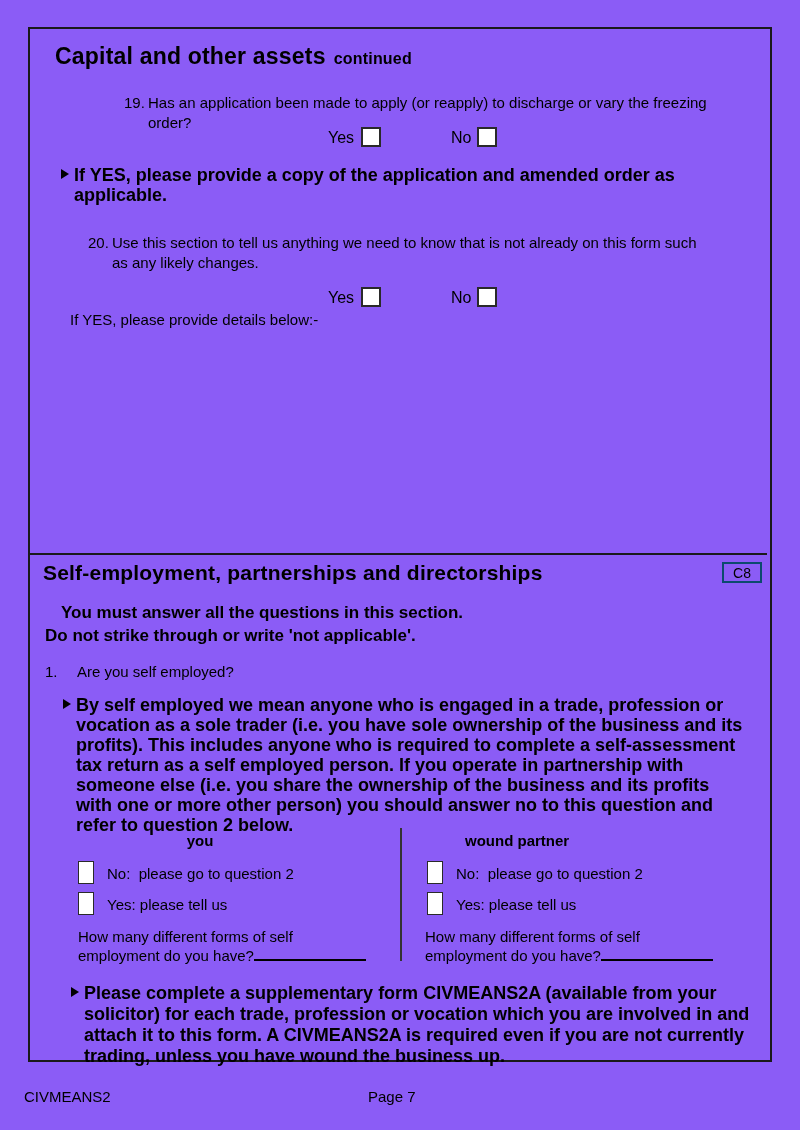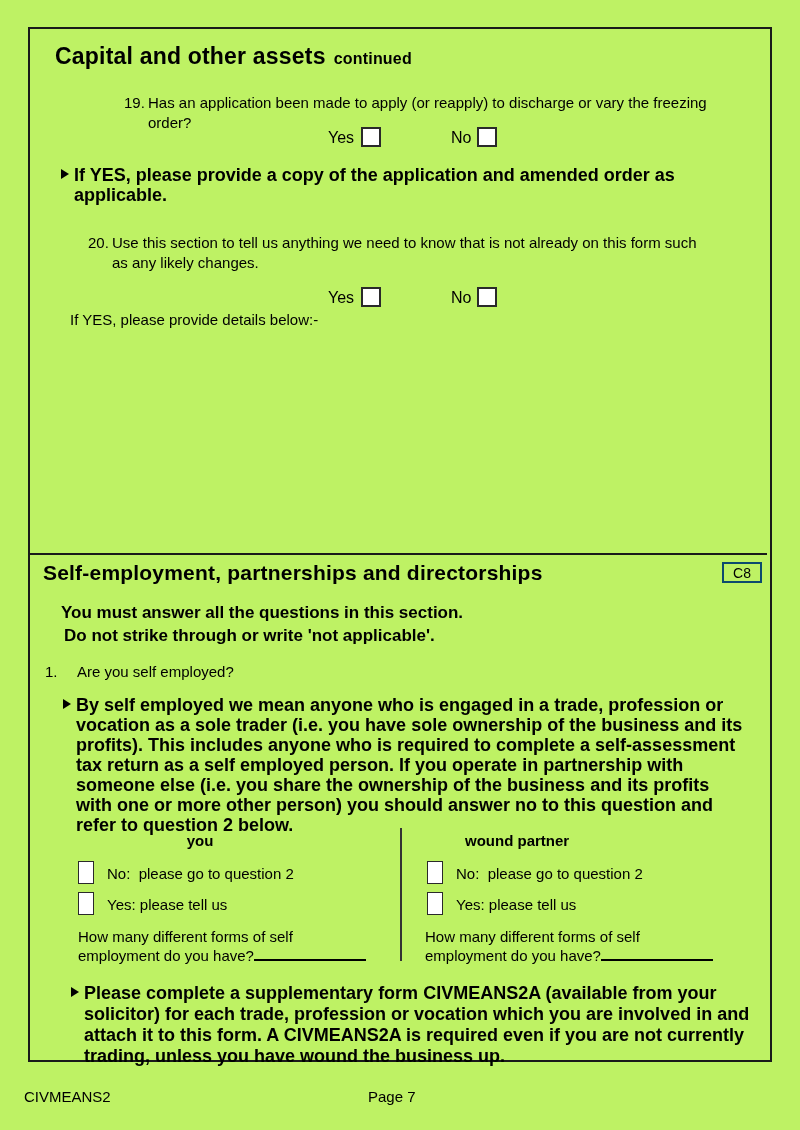--- a/index.html
+++ b/index.html
@@ -3,21 +3,21 @@
 <meta charset="utf-8">
 <style>
   * { margin: 0; padding: 0; box-sizing: border-box; }
   html, body { background: #fff; }
   body {
     width: 800px; height: 1130px;
     position: relative;
     font-family: "Liberation Sans", sans-serif;
     color: #000;
   }
-  .sheet { position: absolute; inset: 0; background: #bef264; }
+  .sheet { position: absolute; inset: 0; background: #8b5cf6; }
   .page-border {
     position: absolute; left: 28px; top: 27px;
     width: 744px; height: 1035px;
     border: 2px solid #1a1a1a;
   }
   .abs { position: absolute; }
 
   
   .h-main { font-size: 23px; font-weight: bold; letter-spacing: .2px; }
   .h-main .suffix { font-size: 16px; font-weight: bold; margin-left: 8px; }
@@ -119,21 +119,21 @@
   <div class="abs txt" style="left:70px; top:310px;">If YES, please provide details below:-</div>
 
   <div class="abs" style="left:32px; top:332px; width:736px; height:218px;"></div>
 
   <div class="divider"></div>
 
   <div class="abs h-section" style="left:43px; top:561px;">Self-employment, partnerships and directorships</div>
   <div class="code-box">C8</div>
 
   <div class="abs instruction" style="left:61px; top:601px;">You must answer all the questions in this section.</div>
-  <div class="abs instruction" style="left:64px; top:624px;">Do not strike through or write 'not applicable'.</div>
+  <div class="abs instruction" style="left:45px; top:624px;">Do not strike through or write 'not applicable'.</div>
 
   <div class="abs q" style="left:45px; top:662px; width:400px;">
     <span class="qnum" style="width:32px; flex:0 0 32px;">1.</span>
     <span class="qtext">Are you self employed?</span>
   </div>
 
   <div class="abs note" style="left:63px; top:695px; width:690px;">
     <span class="arrow-icon"></span>
     <span class="note-text" style="max-width:668px;">By self employed we mean anyone who is engaged in a trade, profession or vocation as a sole trader (i.e. you have sole ownership of the business and its profits). This includes anyone who is required to complete a self-assessment tax return as a self employed person. If you operate in partnership with someone else (i.e. you share the ownership of the business and its profits with one or more other person) you should answer no to this question and refer to question 2 below.</span>
   </div>

